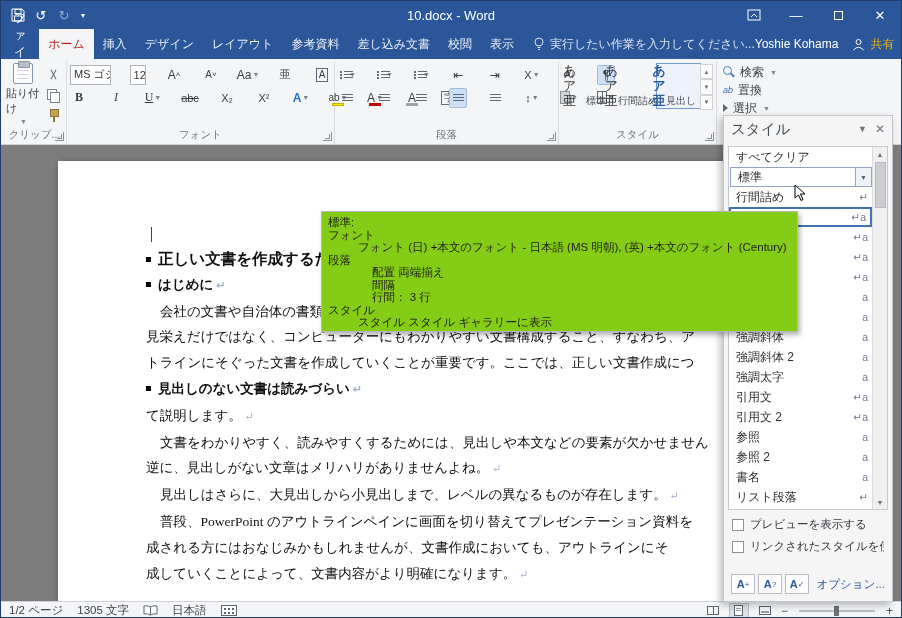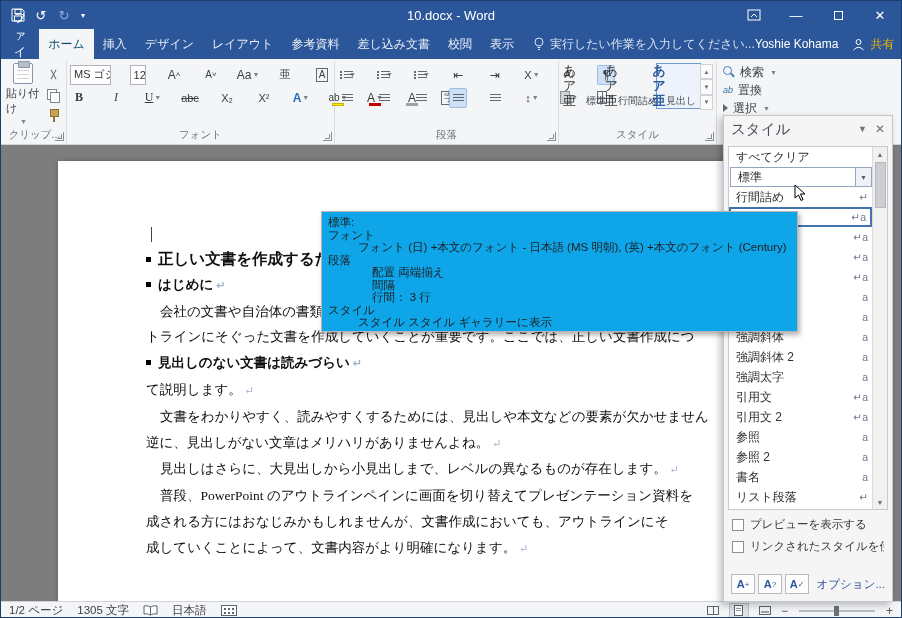--- a/index.html
+++ b/index.html
@@ -16,21 +16,21 @@
   .tb-title{position:absolute;left:0;right:0;text-align:center;font-size:13px;color:#fff}
   .win-ctrls{margin-left:auto;display:flex;z-index:2}
   .wbtn{width:42px;height:28px;display:flex;align-items:center;justify-content:center;font-size:13px;color:#fff}
   .maxbox{width:9px;height:9px;border:1px solid #fff}
 
   
   .tabrow{position:absolute;left:0;top:28px;width:100%;height:30px;background:#2b579a;display:flex;align-items:stretch;color:#e9eef7}
   .file-tab{padding:0 13px;display:flex;align-items:center;font-size:12px;color:#fff}
   .tabs{display:flex}
   .tab{padding:0 9px;display:flex;align-items:center;font-size:12px;white-space:nowrap}
-  .tab.active{background:#f4f5f7;color:#0c4a6e}
+  .tab.active{background:#f4f5f7;color:#b91c1c}
   .tellme{display:flex;align-items:center;gap:5px;margin-left:10px;font-size:12px;color:#d9e2f1;white-space:nowrap}
   .tb-right{margin-left:auto;display:flex;align-items:center;gap:14px;padding-right:10px}
   .username{font-size:12px;color:#fff;white-space:nowrap}
   .share{display:flex;align-items:center;gap:5px;font-size:12px;color:#eab308;white-space:nowrap}
 
   
   .ribbon{position:absolute;left:0;top:58px;width:100%;height:86px;background:#f4f5f7;border-bottom:1px solid #d0d2d6;display:flex;padding:2px 0 0 2px}
   .rgroup{position:relative;border-right:1px solid #dadce0;padding:2px 3px 16px 3px}
   .rg-label{position:absolute;left:0;right:0;bottom:2px;text-align:center;font-size:10.5px;color:#6d737d;white-space:nowrap;overflow:hidden}
   .launcher{position:absolute;right:2px;bottom:3px;width:9px;height:9px;border-right:1px solid #8a8f98;border-bottom:1px solid #8a8f98}
@@ -155,21 +155,21 @@
   .sp-scroll .down{margin-top:auto}
   .mouse-cursor{position:absolute;left:70px;top:68px;z-index:30}
   .sp-check{display:flex;align-items:center;gap:6px;font-size:11.5px;color:#33363b;margin:7px 8px 0 8px;white-space:nowrap;overflow:hidden}
   .cbox{flex:none;width:12px;height:12px;border:1px solid #8b8f96;background:#fff}
   .sp-foot{margin-top:auto;display:flex;align-items:center;padding:5px 7px 7px 7px}
   .fbtn{width:24px;height:20px;border:1px solid #b8bcc2;background:#fdfdfd;display:flex;align-items:center;justify-content:center;font-size:11px;color:#2b579a;margin-right:3px;font-weight:bold}
   .fbtn sup{font-size:8px;font-weight:normal}
   .options-link{margin-left:auto;color:#2b579a;font-size:11.5px}
 
   
-  .tooltip{position:absolute;left:320px;top:210px;width:477px;height:121px;background:#0ea5e9;border:1px solid #b6b6b6;box-shadow:2px 3px 5px rgba(0,0,0,.3);z-index:20;padding:4px 6px;overflow:hidden}
+  .tooltip{position:absolute;left:320px;top:210px;width:477px;height:121px;background:#84cc16;border:1px solid #b6b6b6;box-shadow:2px 3px 5px rgba(0,0,0,.3);z-index:20;padding:4px 6px;overflow:hidden}
   .ttline{font-size:11.5px;line-height:12.5px;color:#1e1e1e;white-space:nowrap}
   .ttline.i1{padding-left:30px}
   .ttline.i2{padding-left:44px}
 </style>
 </head>
 <body>
 
 <div class="window">
 
   <div class="titlebar">
@@ -438,20 +438,21 @@
     <div class="page">
       <span class="text-cursor"></span>
       <div class="doc-text">
 
           <div class="dline h1 bullet"><span class="bullet-sq"></span><span>正しい文書を作成するた</span></div>
 
           <div class="dline h2 pmark bullet"><span class="bullet-sq"></span><span>はじめに</span><span class="pilcrow">↵</span></div>
 
           <div class="dline body indent"><span>会社の文書や自治体の書類</span></div>
 
+          <div class="dline body"><span>見栄えだけではなく、コンピューターにもわかりやすい文書構成すること、すなわち、ア</span></div>
 
           <div class="dline body"><span>トラインにそぐった文書を作成していくことが重要です。ここでは、正しい文書作成につ</span></div>
 
           <div class="dline h2 pmark bullet"><span class="bullet-sq"></span><span>見出しのない文書は読みづらい</span><span class="pilcrow">↵</span></div>
 
           <div class="dline body pmark"><span>て説明します。</span><span class="pilcrow">↵</span></div>
 
           <div class="dline body indent"><span>文書をわかりやすく、読みやすくするためには、見出しや本文などの要素が欠かせません</span></div>
 
           <div class="dline body pmark"><span>逆に、見出しがない文章はメリハリがありませんよね。</span><span class="pilcrow">↵</span></div>

